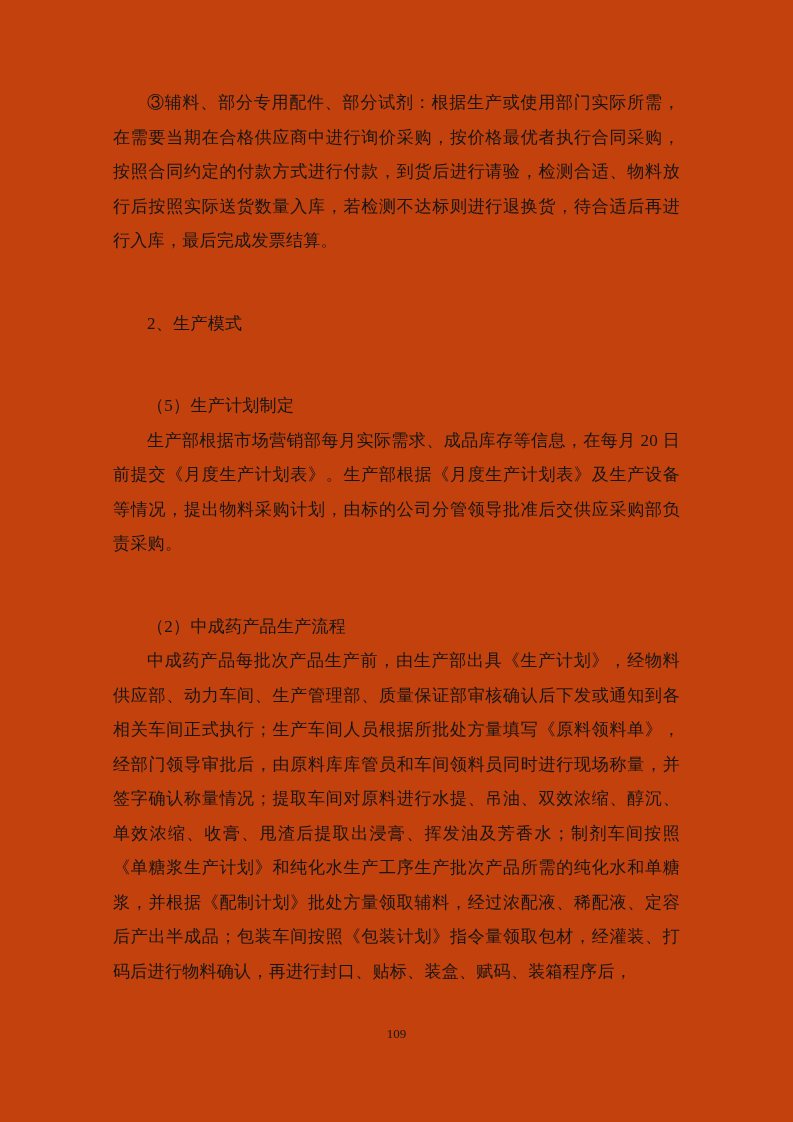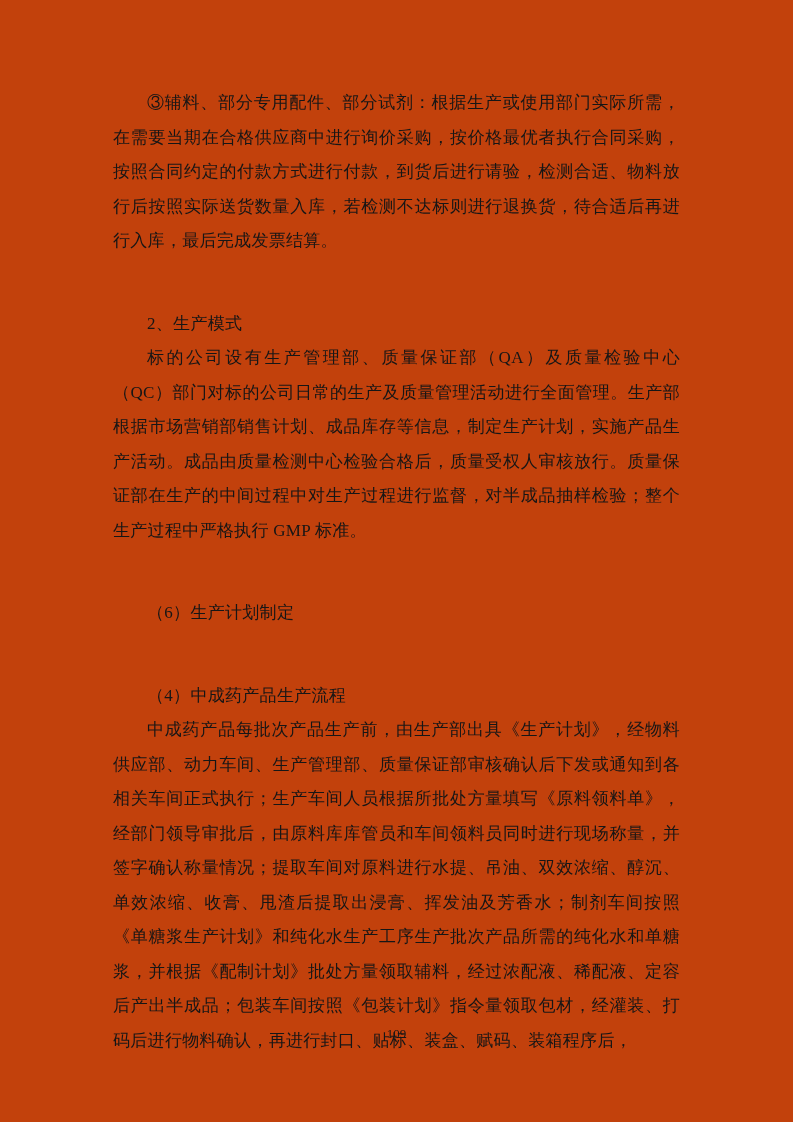--- a/index.html
+++ b/index.html
@@ -53,19 +53,19 @@
     color: #161616;
   }
 </style>
 </head>
 <body>
 
 <div class="page">
   <div class="content">
     <p>③辅料、部分专用配件、部分试剂：根据生产或使用部门实际所需，在需要当期在合格供应商中进行询价采购，按价格最优者执行合同采购，按照合同约定的付款方式进行付款，到货后进行请验，检测合适、物料放行后按照实际送货数量入库，若检测不达标则进行退换货，待合适后再进行入库，最后完成发票结算。</p>
     <p class="heading">2、生产模式</p>
-    <p>标的公司设有生产管理部、质量保证部（QA）及质量检验中心（QC）部门对标的公司日常的生产及质量管理活动进行全面管理。生产部根据市场营销部销售计划、成品库存等信息，制定生产计划，实施产品生产活动。成品由质量检测中心检验合格后，质量受权人审核放行。质量保证部在生产的中间过程中对生产过程进行监督，对半成品抽样检验；整个生产过程中严格执行 GMP 标准。</p>
-    <p class="heading">（6）生产计划制定</p>
-    <p class="heading">（4）中成药产品生产流程</p>
+    <p class="heading">（5）生产计划制定</p>
+    <p>生产部根据市场营销部每月实际需求、成品库存等信息，在每月 20 日前提交《月度生产计划表》。生产部根据《月度生产计划表》及生产设备等情况，提出物料采购计划，由标的公司分管领导批准后交供应采购部负责采购。</p>
+    <p class="heading">（2）中成药产品生产流程</p>
     <p>中成药产品每批次产品生产前，由生产部出具《生产计划》，经物料供应部、动力车间、生产管理部、质量保证部审核确认后下发或通知到各相关车间正式执行；生产车间人员根据所批处方量填写《原料领料单》，经部门领导审批后，由原料库库管员和车间领料员同时进行现场称量，并签字确认称量情况；提取车间对原料进行水提、吊油、双效浓缩、醇沉、单效浓缩、收膏、甩渣后提取出浸膏、挥发油及芳香水；制剂车间按照《单糖浆生产计划》和纯化水生产工序生产批次产品所需的纯化水和单糖浆，并根据《配制计划》批处方量领取辅料，经过浓配液、稀配液、定容后产出半成品；包装车间按照《包装计划》指令量领取包材，经灌装、打码后进行物料确认，再进行封口、贴标、装盒、赋码、装箱程序后，</p>
   </div>
   <div class="page-number">109</div>
 </div>
 
 </body></html>

